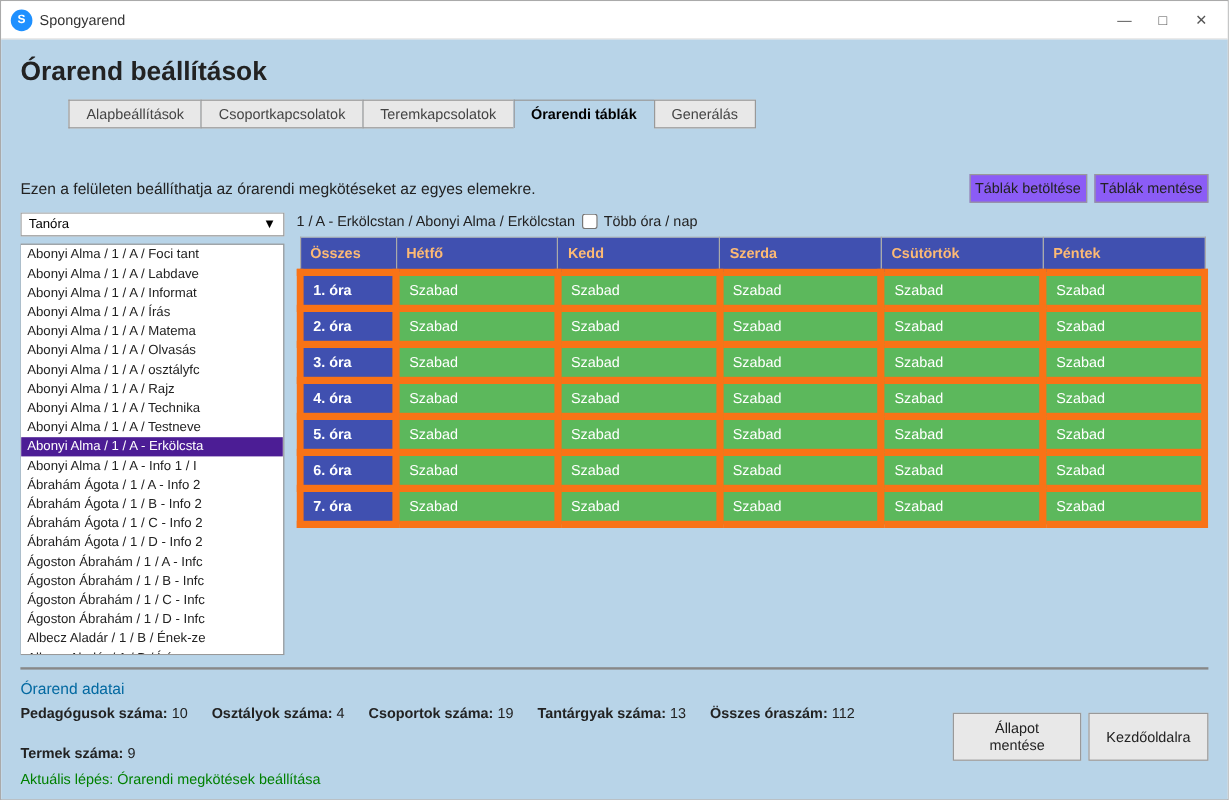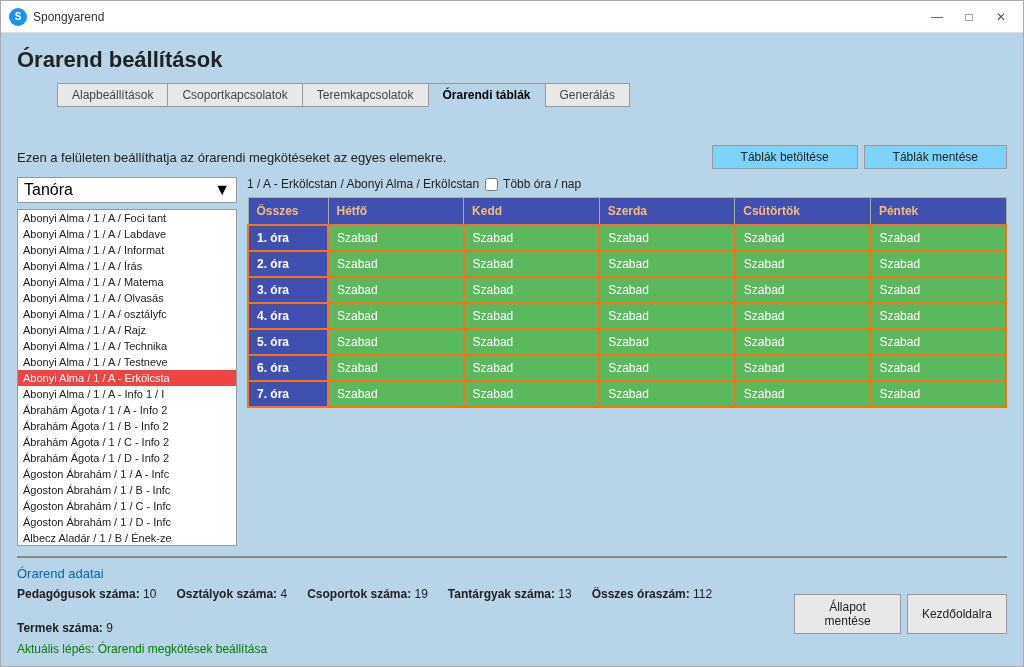--- a/index.html
+++ b/index.html
@@ -108,23 +108,23 @@
     }
     .toolbar-text {
       font-size: 13px;
       color: #222;
     }
     .toolbar-btns {
       display: flex;
       gap: 6px;
     }
     .btn-action {
-      background: #7dd3fc;
+      background: #8b5cf6;
       border: 1px solid #999;
-      padding: 4px 28px;
+      padding: 4px 4px;
       font-size: 12px;
       cursor: pointer;
       color: #222;
     }
 
     .main-area {
       display: flex;
       gap: 10px;
       flex: 1;
       overflow: hidden;
@@ -140,21 +140,21 @@
       display: flex;
       align-items: center;
       gap: 6px;
       margin-bottom: 6px;
     }
     .dropdown {
       flex: 1;
       border: 1px solid #999;
       background: white;
       padding: 3px 6px;
-      font-size: 16px;
+      font-size: 11px;
       cursor: pointer;
       display: flex;
       align-items: center;
       justify-content: space-between;
     }
     .list-box {
       flex: 1;
       border: 1px solid #999;
       background: white;
       overflow-y: auto;
@@ -162,21 +162,21 @@
     }
     .list-item {
       padding: 2px 5px;
       cursor: pointer;
       white-space: nowrap;
       overflow: hidden;
       text-overflow: ellipsis;
       color: #222;
     }
     .list-item.selected {
-      background: #ef4444;
+      background: #4c1d95;
       color: white;
     }
 
     .right-panel {
       flex: 1;
       display: flex;
       flex-direction: column;
       overflow: hidden;
     }
     .nav-path {
@@ -208,21 +208,21 @@
       text-align: left;
       border: 1px solid #aaa;
       min-width: 100px;
     }
     table.timetable th.col-first {
       background: #4050b0;
       width: 80px;
       min-width: 80px;
     }
     table.timetable td {
-      border: 2px solid #f97316;
+      border: 6px solid #f97316;
       padding: 5px 8px;
       font-size: 12px;
     }
     table.timetable td.row-label {
       background: #4050b0;
       color: white;
       font-weight: bold;
       text-align: left;
       white-space: nowrap;
     }

